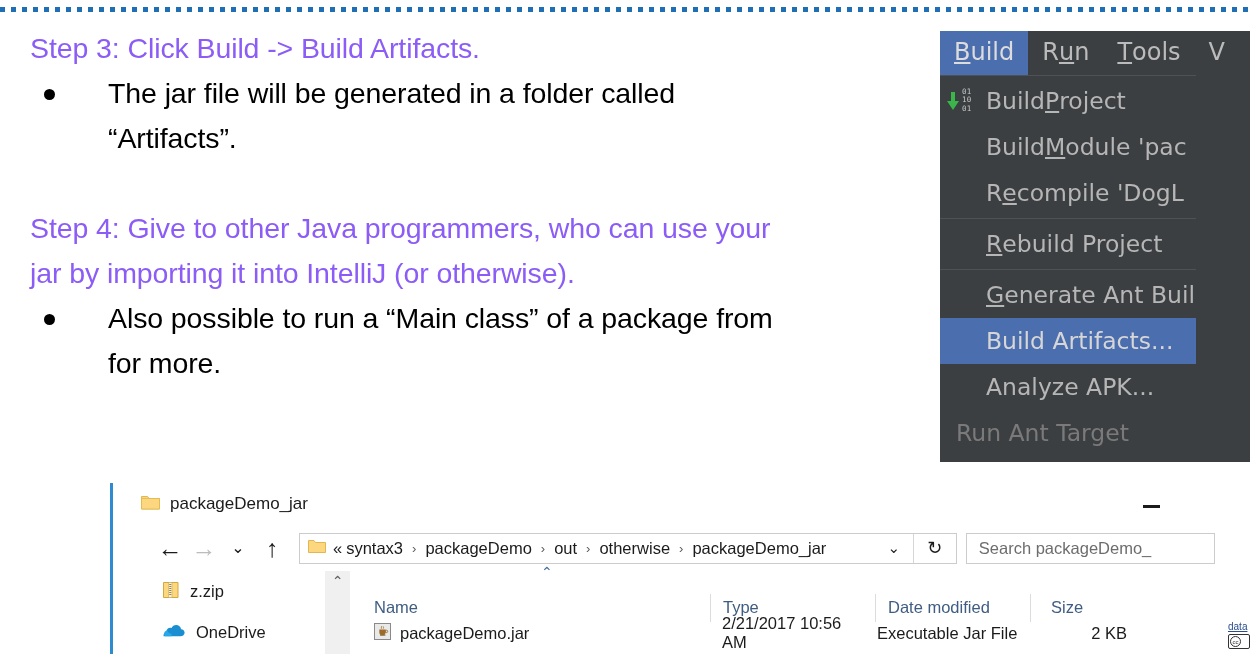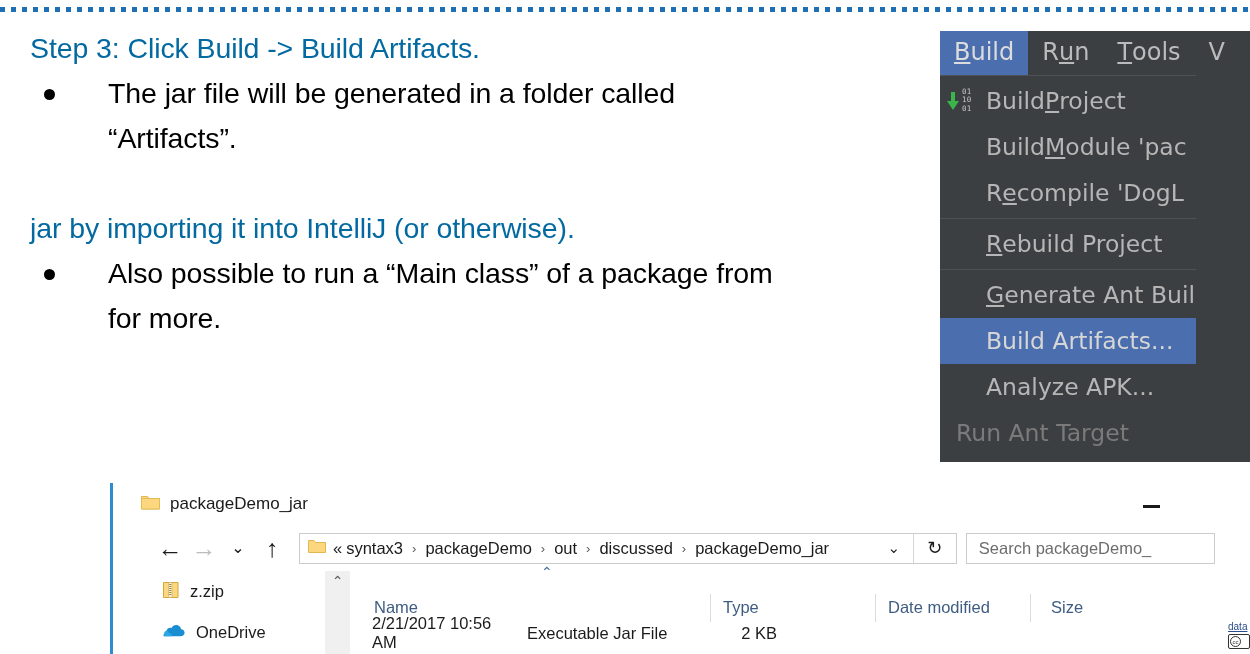--- a/index.html
+++ b/index.html
@@ -33,21 +33,21 @@
   #slide-text {
     position: absolute;
     left: 30px;
     top: 26px;
     width: 890px;
   }
   .para {
     font-size: 28.5px;
     line-height: 45px;
     letter-spacing: -0.1px;
-    color: #0369a1;
+    color: #8b5cf6;
     white-space: nowrap;
   }
   .spacer-line { height: 45px; }
 
   .bullet-row {
     display: flex;
     align-items: flex-start;
     margin-left: 14px;
   }
   .bullet-dot {
@@ -448,20 +448,21 @@
   <div class="bullet-row">
     <div class="bullet-dot"></div>
     <div class="bullet-text w1">
       <div>The jar file will be generated in a folder called</div>
       <div>“Artifacts”.</div>
     </div>
   </div>
 
   <div class="spacer-line"></div>
 
+  <div class="para">Step 4: Give to other Java programmers, who can use your</div>
   <div class="para">jar by importing it into IntelliJ (or otherwise).</div>
 
   <div class="bullet-row">
     <div class="bullet-dot"></div>
     <div class="bullet-text w1">
       <div>Also possible to run a “Main class” of a package  from</div>
       <div>for more.</div>
     </div>
   </div>
 </div>
@@ -580,21 +581,21 @@
         </svg>
       </span>
       <span id="breadcrumb">
         <span class="crumb">«</span>
         <span class="crumb">syntax3</span>
         <span class="crumb-sep">›</span>
         <span class="crumb">packageDemo</span>
         <span class="crumb-sep">›</span>
         <span class="crumb">out</span>
         <span class="crumb-sep">›</span>
-        <span class="crumb">discussed</span>
+        <span class="crumb">otherwise</span>
         <span class="crumb-sep">›</span>
         <span class="crumb">packageDemo_jar</span>
       </span>
       <span id="breadcrumb-dropdown">
         <span>⌄</span>
       </span>
       <span id="breadcrumb-refresh">
         <span>↻</span>
       </span>
     </div>
@@ -644,20 +645,33 @@
       <span id="sort-caret">⌃</span>
 
       <div id="column-headers">
         <div class="col-head first col-name">Name</div>
         <div class="col-head col-type">Type</div>
         <div class="col-head col-date">Date modified</div>
         <div class="col-head col-size">Size</div>
       </div>
 
       <div id="file-row">
+        <div class="cell name">
+          <span id="jar-icon">
+            <svg width="17" height="17" viewBox="0 0 17 17">
+              <rect x="0.5" y="0.5" width="16" height="16" fill="#e9e9e9" stroke="#8a8a8a" stroke-width="1"></rect>
+              <path d="M6 11.5 h5.4 v1.1 h-5.4 z" fill="#7a5a2a"></path>
+              <path d="M5.3 6.6 h6.2 v2.6 a3.1 3.1 0 0 1 -3.1 3.1 a3.1 3.1 0 0 1 -3.1 -3.1 z" fill="#9c6b2a"></path>
+              <path d="M11.6 7.2 h0.9 a1.2 1.2 0 0 1 0 2.4 h-0.9 z" fill="none" stroke="#9c6b2a" stroke-width="0.9"></path>
+              <path d="M7.4 3 c1.1 1 -0.9 1.6 0 2.7" fill="none" stroke="#9c6b2a" stroke-width="0.9"></path>
+              <path d="M9.4 3.5 c0.9 0.8 -0.7 1.3 0 2.2" fill="none" stroke="#9c6b2a" stroke-width="0.8"></path>
+            </svg>
+          </span>
+          <span>packageDemo.jar</span>
+        </div>
         <div class="cell date">2/21/2017 10:56 AM</div>
         <div class="cell type">Executable Jar File</div>
         <div class="cell size">2 KB</div>
       </div>
 
     </div>
   </div>
 </div>
 
 <div id="corner-attribution">

